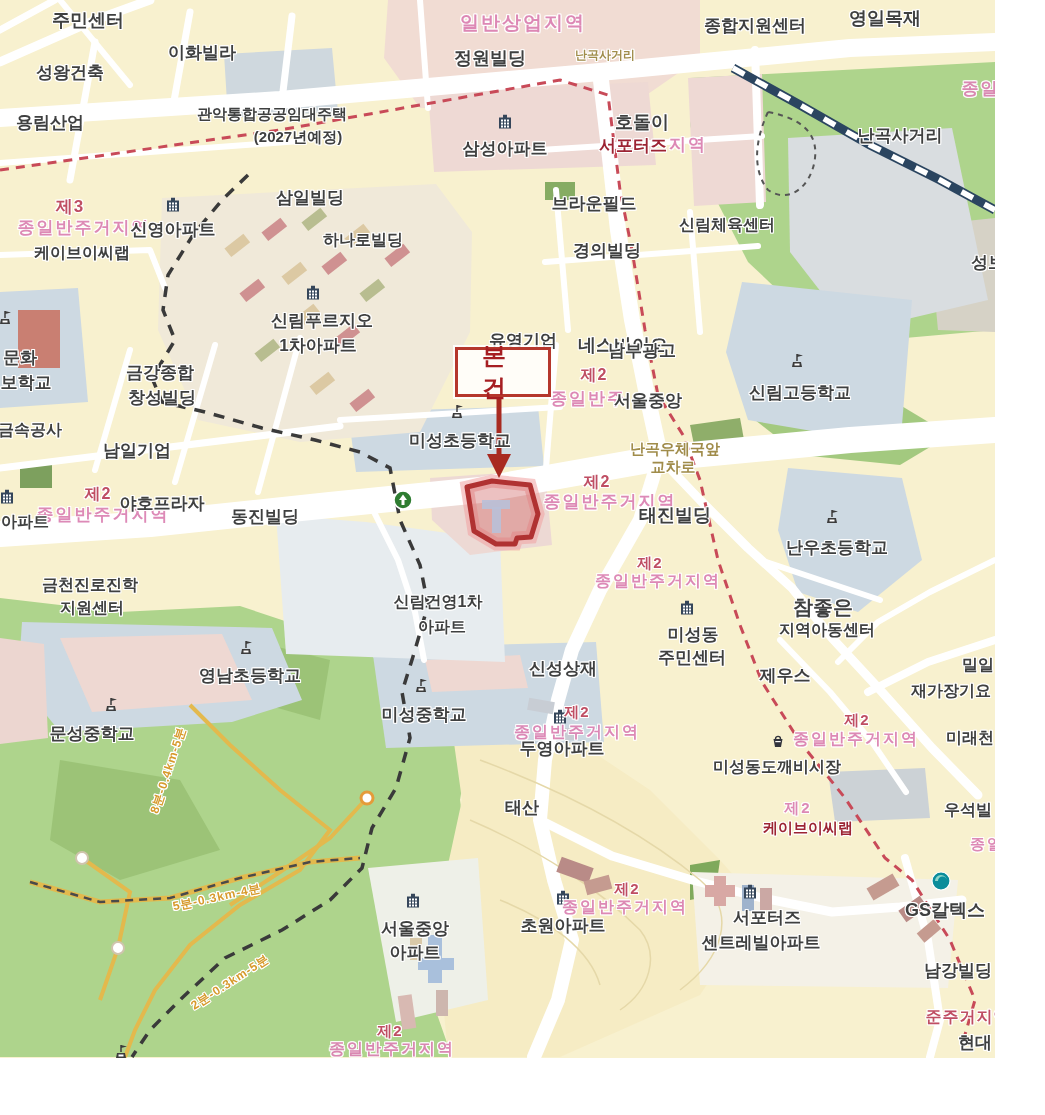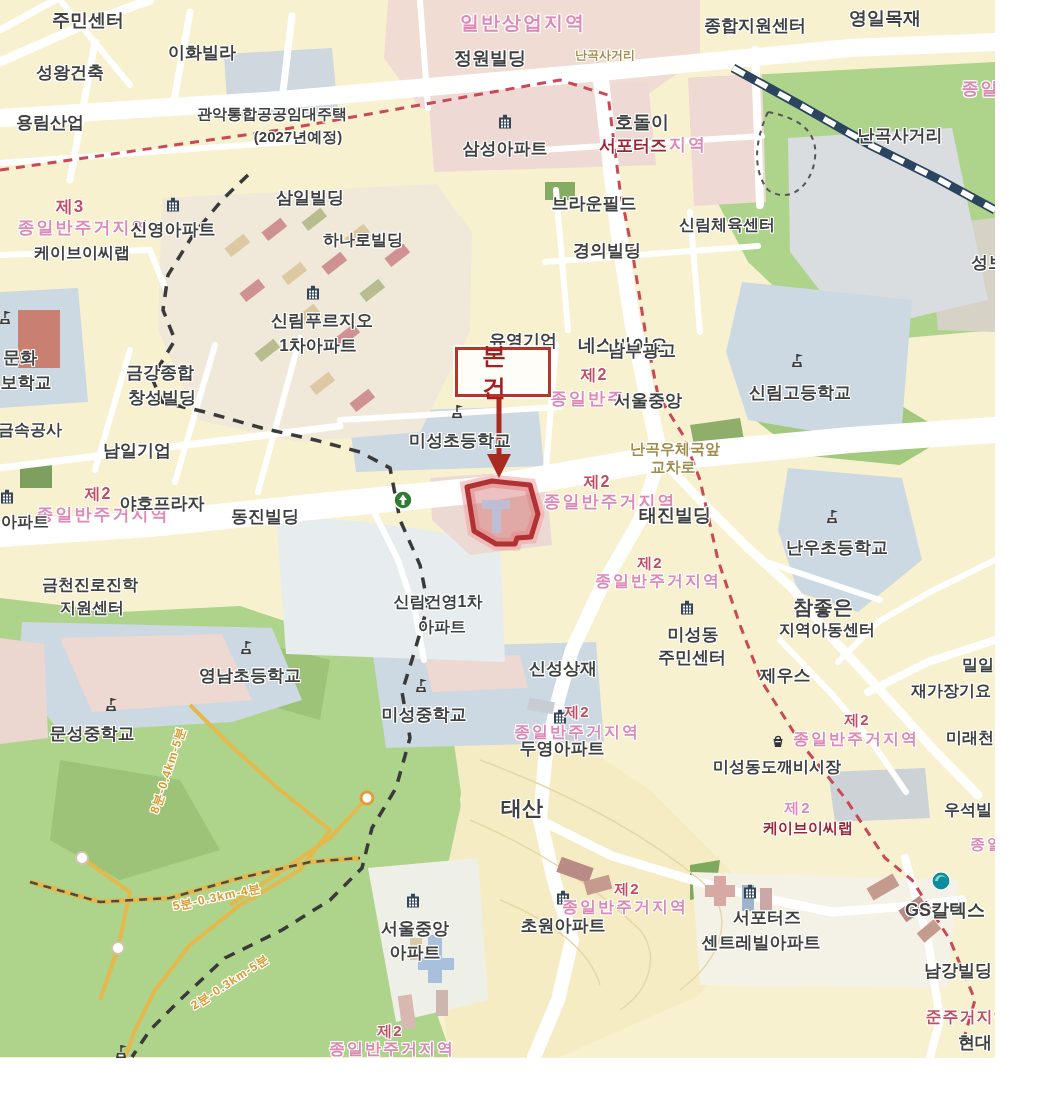--- a/index.html
+++ b/index.html
@@ -456,21 +456,21 @@
         <div class="lbl c-p" style="left: 951px; top: 691px; font-size: 16px; transform: translate(-50%, -50%);">재가장기요</div>
         <div class="lbl c-p" style="left: 970px; top: 738px; font-size: 16px; transform: translate(-50%, -50%);">미래천</div>
         <div class="lbl c-p" style="left: 250px; top: 675px; font-size: 17px; transform: translate(-50%, -50%);">영남초등학교</div>
         <div class="lbl c-p" style="left: 92px; top: 733px; font-size: 17px; transform: translate(-50%, -50%);">문성중학교</div>
         <div class="lbl c-p" style="left: 424px; top: 714px; font-size: 17px; transform: translate(-50%, -50%);">미성중학교</div>
         <div class="lbl c-p" style="left: 438px; top: 602px; font-size: 16px; transform: translate(-50%, -50%);">신림건영1차</div>
         <div class="lbl c-p" style="left: 442px; top: 627px; font-size: 16px; transform: translate(-50%, -50%);">아파트</div>
         <div class="lbl c-p" style="left: 90px; top: 585px; font-size: 16px; transform: translate(-50%, -50%);">금천진로진학</div>
         <div class="lbl c-p" style="left: 92px; top: 608px; font-size: 16px; transform: translate(-50%, -50%);">지원센터</div>
         <div class="lbl c-p" style="left: 562px; top: 748px; font-size: 17px; transform: translate(-50%, -50%);">두영아파트</div>
-        <div class="lbl c-p" style="left: 522px; top: 807px; font-size: 21px; transform: translate(-50%, -50%);">태산</div>
+        <div class="lbl c-p" style="left: 522px; top: 807px; font-size: 17px; transform: translate(-50%, -50%);">태산</div>
         <div class="lbl c-p" style="left: 777px; top: 767px; font-size: 16px; transform: translate(-50%, -50%);">미성동도깨비시장</div>
         <div class="lbl c-p" style="left: 968px; top: 810px; font-size: 16px; transform: translate(-50%, -50%);">우석빌</div>
         <div class="lbl c-p" style="left: 415px; top: 928px; font-size: 17px; transform: translate(-50%, -50%);">서울중앙</div>
         <div class="lbl c-p" style="left: 415px; top: 952px; font-size: 17px; transform: translate(-50%, -50%);">아파트</div>
         <div class="lbl c-p" style="left: 563px; top: 925px; font-size: 17px; transform: translate(-50%, -50%);">초원아파트</div>
         <div class="lbl c-p" style="left: 767px; top: 917px; font-size: 17px; transform: translate(-50%, -50%);">서포터즈</div>
         <div class="lbl c-p" style="left: 753px; top: 942px; font-size: 17px; transform: translate(-50%, -50%); margin-left: 8px;">센트레빌아파트</div>
         <div class="lbl c-p" style="left: 945px; top: 910px; font-size: 18px; transform: translate(-50%, -50%);">GS칼텍스</div>
         <div class="lbl c-p" style="left: 958px; top: 970px; font-size: 17px; transform: translate(-50%, -50%);">남강빌딩</div>
         <div class="lbl c-p" style="left: 975px; top: 1042px; font-size: 17px; transform: translate(-50%, -50%);">현대</div>

